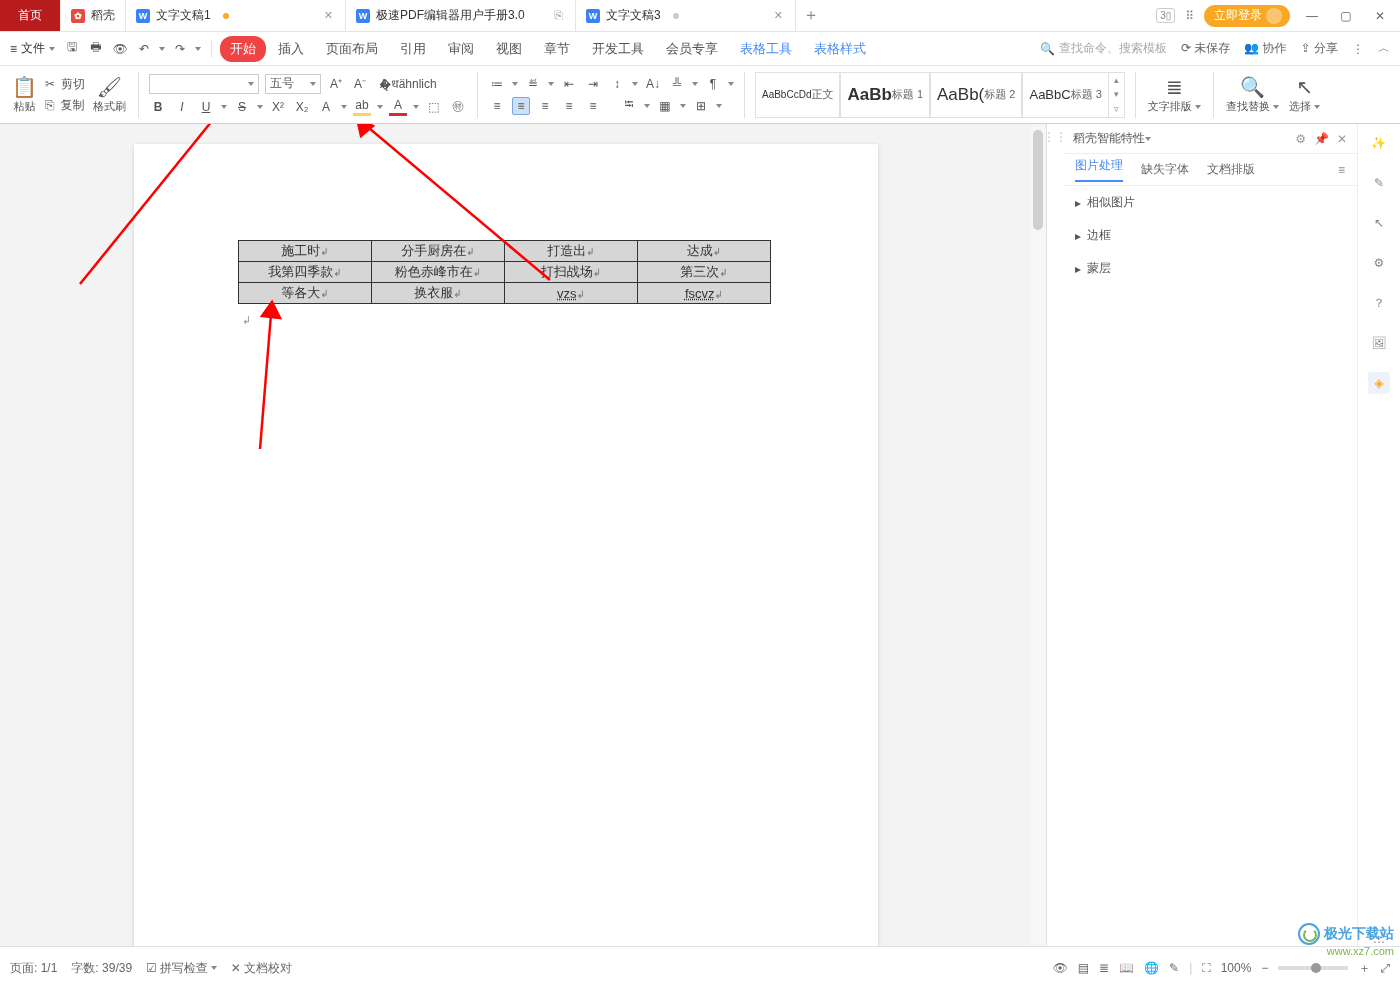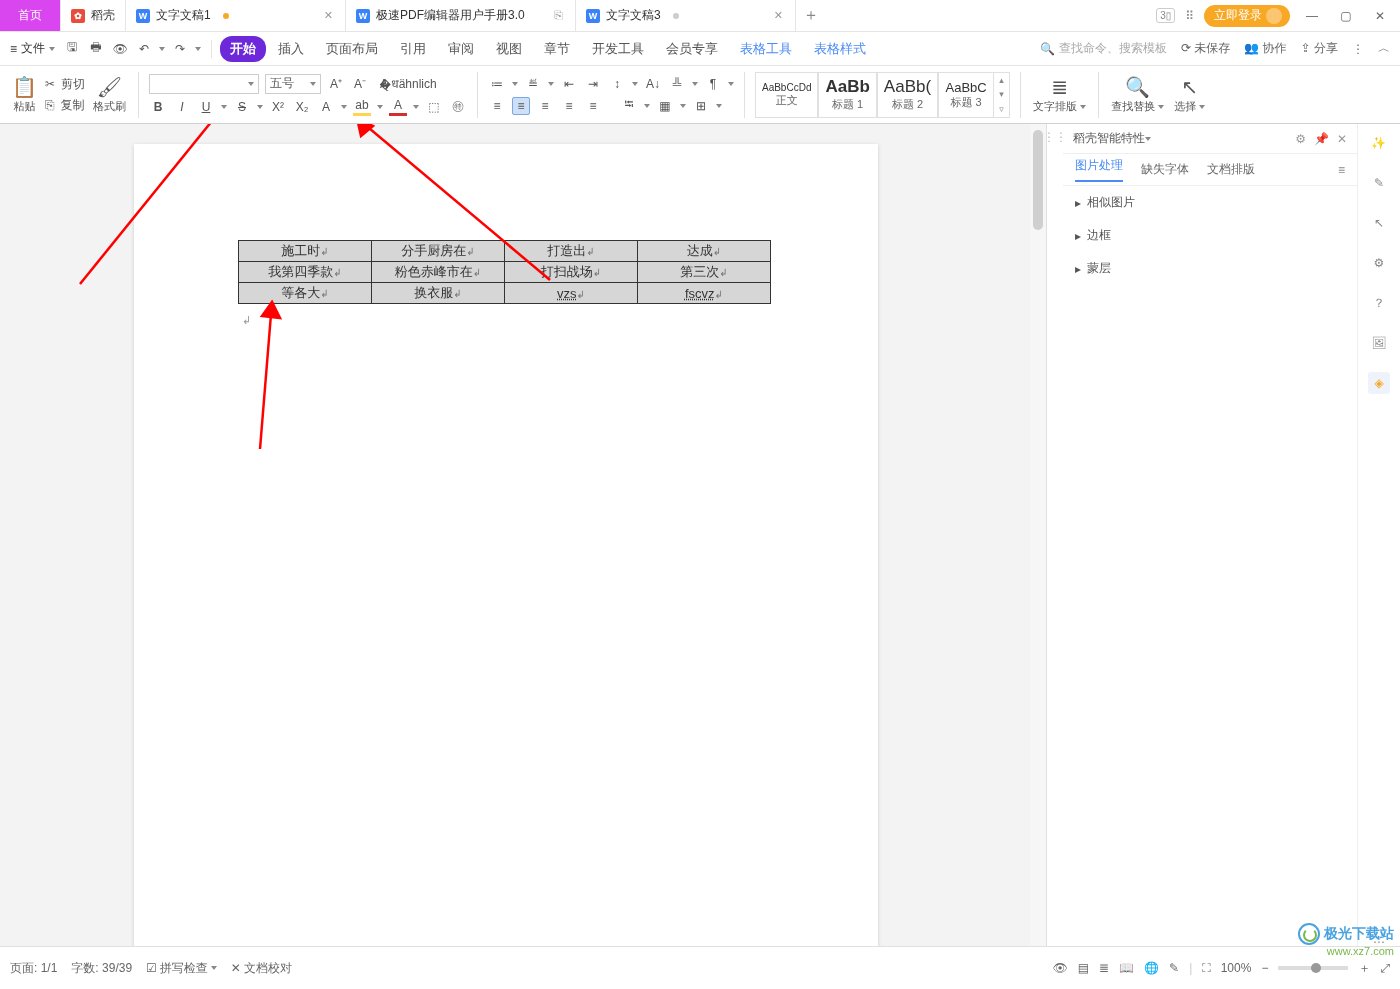--- a/index.html
+++ b/index.html
@@ -1,50 +1,50 @@
 <!DOCTYPE html>
 <html><head>
 <meta charset="utf-8">
 <style>
 * { margin:0; padding:0; box-sizing:border-box; font-family:"Microsoft YaHei",Arial,sans-serif; }
 body { width:1400px; height:989px; background:#fff; overflow:hidden; position:relative; font-size:12px; color:#333; }
 .titlebar { height:32px; background:#fff; display:flex; align-items:stretch; border-bottom:1px solid #e5e5e5; }
 .tab { display:flex; align-items:center; padding:0 10px; border-right:1px solid #e5e5e5; gap:6px; position:relative; min-width:0; }
 .tab.active { background:#fff; }
-.tab.home { background:#d946ef; color:#fff; padding:0 18px; }
+.tab.home { background:#b91c1c; color:#fff; padding:0 18px; }
 .tab-icon { width:14px; height:14px; border-radius:2px; }
 .w-icon { background:#3a82f7; color:#fff; font-size:9px; font-weight:bold; display:inline-flex; align-items:center; justify-content:center; }
 .tab-close { color:#999; font-size:11px; margin-left:8px; padding:0 2px; }
 .tab-dot { width:6px; height:6px; border-radius:50%; background:#f9a825; margin-left:6px; }
 .tab-add { width:30px; display:flex; align-items:center; justify-content:center; color:#888; font-size:16px; }
 .titlebar-right { margin-left:auto; display:flex; align-items:center; gap:10px; padding-right:8px; }
 .login-btn { background:#f9a825; color:#fff; border-radius:11px; height:22px; padding:0 8px 0 10px; display:flex; align-items:center; gap:4px; font-size:12px; }
 .avatar { width:16px; height:16px; border-radius:50%; background:rgba(255,255,255,.35); display:inline-block; }
 .win-btn { width:24px; height:24px; display:flex; align-items:center; justify-content:center; color:#666; }
 
 .menubar { height:34px; display:flex; align-items:center; padding:0 10px; gap:2px; border-bottom:1px solid #e5e5e5; }
 .file-menu { display:flex; align-items:center; gap:4px; margin-right:6px; }
 .qat { display:flex; align-items:center; gap:6px; padding-right:10px; border-right:1px solid #e5e5e5; margin-right:6px; color:#666; }
 .ribbon-tab { font-size:13px; padding:4px 10px; color:#555; border-radius:12px; }
-.ribbon-tab.act { background:#6d28d9; color:#fff;font-weight:bold; }
+.ribbon-tab.act { background:#ef4444; color:#fff; }
 .ribbon-tab.blue { color:#4a8bf4; }
 .menubar-right { margin-left:auto; display:flex; align-items:center; gap:14px; color:#666; font-size:12px; }
 .search-box { display:flex; align-items:center; gap:4px; color:#aaa; }
 
 .ribbon { height:58px; display:flex; align-items:center; padding:2px 10px; border-bottom:1px solid #d0d0d0; gap:6px; color:#555; }
 .rgrp { display:flex; flex-direction:column; align-items:center; justify-content:center; height:100%; font-size:11px; padding:0 2px; }
 .rgrp .big { font-size:20px; color:#555; }
 .rgrp-row { display:flex; align-items:center; gap:6px; }
 .rsep { width:1px; height:46px; background:#e0e0e0; margin:0 4px; }
 .font-name { width:110px; height:20px; border:1px solid #ccc; font-size:12px; padding:0 4px; display:flex; align-items:center; justify-content:space-between; }
 .font-size { width:56px; height:20px; border:1px solid #ccc; font-size:12px; padding:0 4px; display:flex; align-items:center; justify-content:space-between; }
 .iconbtn { width:18px; height:18px; display:inline-flex; align-items:center; justify-content:center; color:#555; }
 .iconbtn.on { background:#cde0f7; border:1px solid #7aa8e0; border-radius:2px; }
 .row2 { display:flex; flex-direction:column; gap:4px; }
-.style-box { border:1px solid #e0e0e0; height:46px; display:flex; flex-direction:column; align-items:center; justify-content:center; padding:16px 6px; min-width:56px; }
+.style-box { border:1px solid #e0e0e0; height:46px; display:flex; flex-direction:row; align-items:center; justify-content:center; padding:16px 6px; min-width:56px; }
 .style-box .prev { font-size:17px; color:#333; }
 .style-box .lbl { font-size:11px; color:#666; }
 .style-strip { display:flex; gap:0; }
 
 .workspace { position:absolute; top:124px; bottom:26px; left:0; right:370px; background:#f3f3f3; overflow:hidden; }
 .page { position:absolute; left:134px; top:20px; width:744px; height:830px; background:#fff; box-shadow:0 1px 4px rgba(0,0,0,.15); }
 .tbl { position:absolute; left:104px; top:96px; border-collapse:collapse; }
 .tbl td { border:1px solid #333; background:#d6d6d6; width:133px; height:20px; text-align:center; font-size:13px; padding:1px 4px; position:relative; }
 .cell-mark { font-size:10px; color:#777; }
 .scroll-v { position:absolute; top:124px; bottom:26px; right:354px; width:16px; background:#f6f6f6; }

